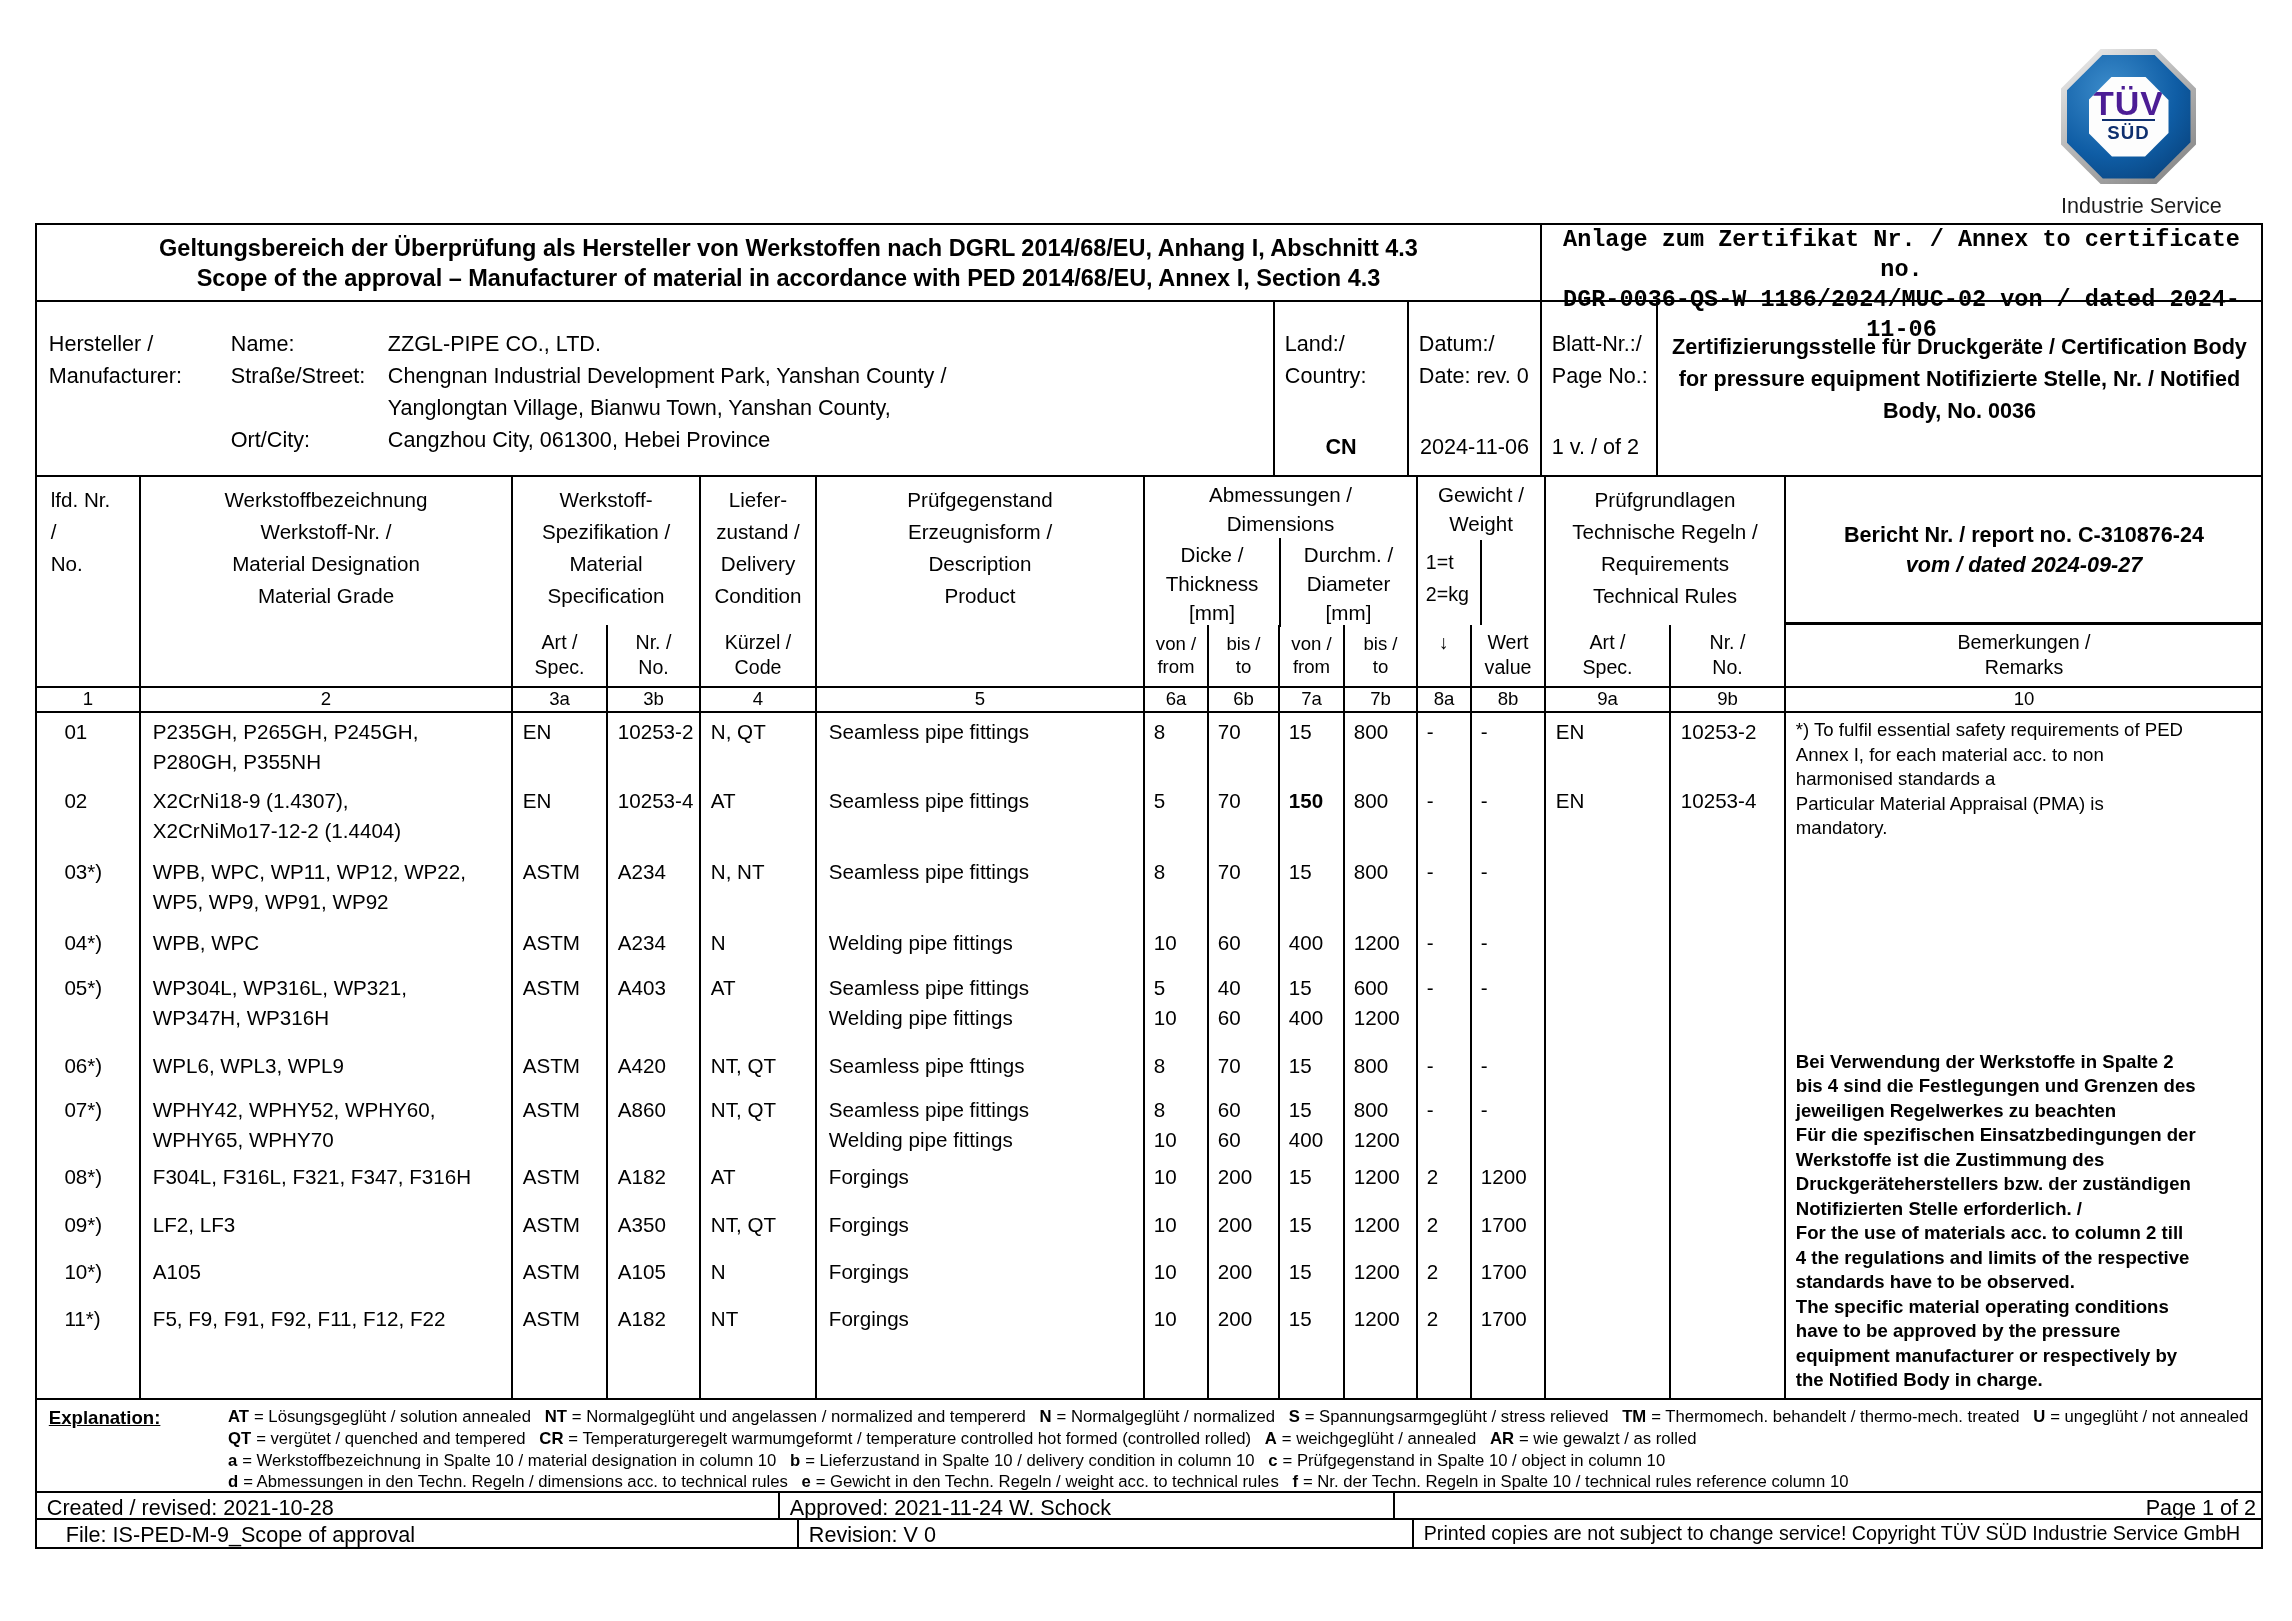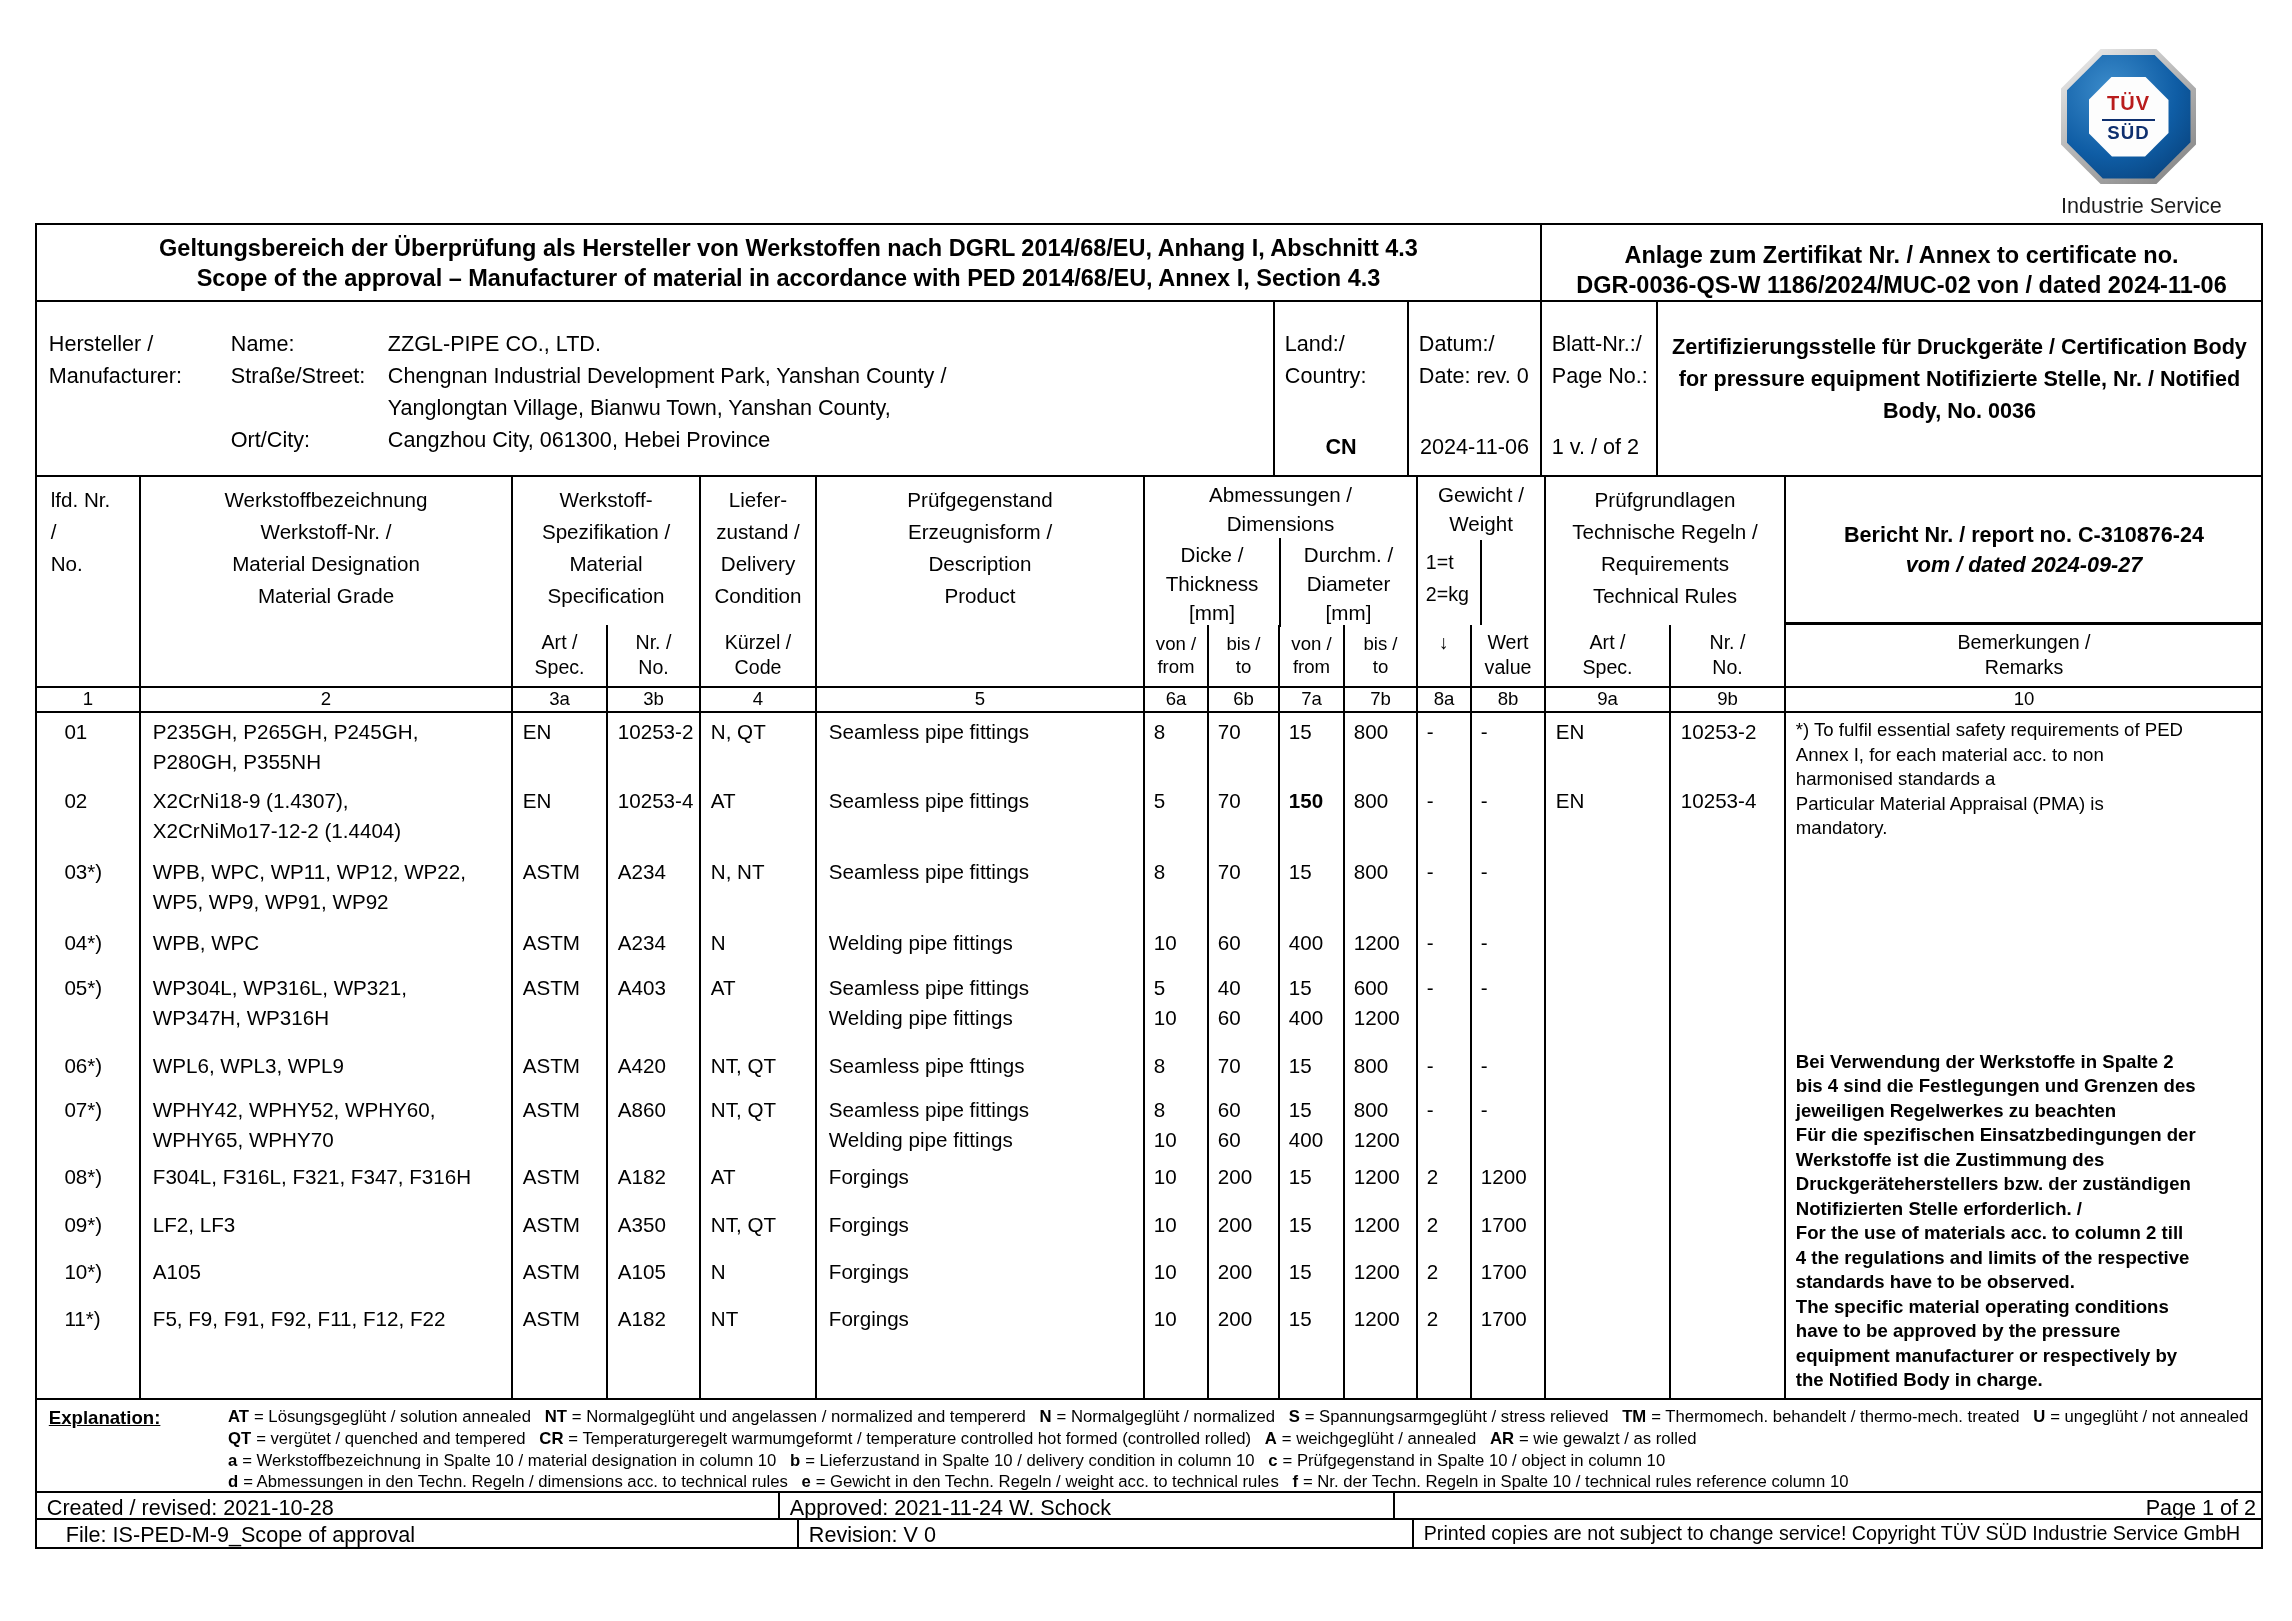--- a/index.html
+++ b/index.html
@@ -4,31 +4,31 @@
 <style>
   html,body{margin:0;padding:0;background:#fff;}
   body{width:2293px;height:1621px;position:relative;font-family:"Liberation Sans",sans-serif;color:#000;overflow:hidden;}
 
   
   .logo{position:absolute;left:2061px;top:49px;width:135px;text-align:center;}
   .oct{clip-path:polygon(29.3% 0,70.7% 0,100% 29.3%,100% 70.7%,70.7% 100%,29.3% 100%,0 70.7%,0 29.3%);display:flex;align-items:center;justify-content:center;}
   .oct-rim{width:135px;height:135px;background:linear-gradient(145deg,#f2f2f2 0%,#b9b9b9 45%,#7e7e7e 100%);}
   .oct-blue{width:124px;height:124px;background:radial-gradient(circle at 35% 28%,#3c8ccb 0%,#0f5da5 55%,#063a70 100%);}
   .oct-white{width:80px;height:80px;background:#fdfdfd;flex-direction:column;}
-  .tuv{font-weight:bold;font-size:20px;color:#b91c1c;line-height:26.5px;letter-spacing:1px;}
+  .tuv{font-weight:bold;font-size:34px;color:#4c1d95;line-height:26.5px;letter-spacing:1px;}
   .tuv-line{width:53px;height:2.9px;background:#0e2f6e;margin:2px 0 2.9px;}
   .sud{font-weight:bold;font-size:18.6px;color:#0e2f6e;line-height:18.6px;letter-spacing:1px;}
   .logo-caption{white-space:nowrap;margin-top:8.8px;font-size:21.6px;color:#1d1d1d;}
 
   
   .doc{position:absolute;left:35px;top:223px;width:2224px;border:2.9px solid #000;}
 
   .title-row{display:flex;border-bottom:2.9px solid #000;height:75px;}
   .title-left{width:1503px;display:flex;flex-direction:column;justify-content:center;text-align:center;font-weight:bold;font-size:23.5px;line-height:30px;}
-  .title-right{flex:1;border-left:2.9px solid #000;display:flex;flex-direction:column;justify-content:flex-end;text-align:center;font-weight:bold;font-size:23.5px;line-height:30px;}
+  .title-right{flex:1;border-left:2.9px solid #000;display:flex;flex-direction:column;justify-content:flex-start;text-align:center;font-weight:bold;font-size:23.5px;line-height:30px;font-family:Liberation Mono, monospace;}
 
   .mfr-row{display:flex;border-bottom:2.9px solid #000;height:173px;box-sizing:content-box;}
   .mfr-main{width:1236px;display:flex;padding-top:25.5px;box-sizing:border-box;font-size:21.6px;line-height:32px;}
   .mfr-role{width:182px;padding-left:11.8px;white-space:pre-line;}
   .mfr-fields{flex:1;display:grid;grid-template-columns:157px 1fr;align-content:start;}
   .mfr-cell{position:relative;border-left:2px solid #000;box-sizing:border-box;font-size:21.6px;line-height:32px;}
   .mc-country{width:134px;} .mc-date{width:133px;} .mc-page{width:116px;}
   .mfr-cell .labels{padding:25.5px 0 0 9.8px;white-space:pre-line;}
   .mfr-cell .value{position:absolute;bottom:11.8px;left:0;right:0;}
   .v-center{text-align:center;} .v-bold{font-weight:bold;} .v-left{padding-left:9.8px;}

